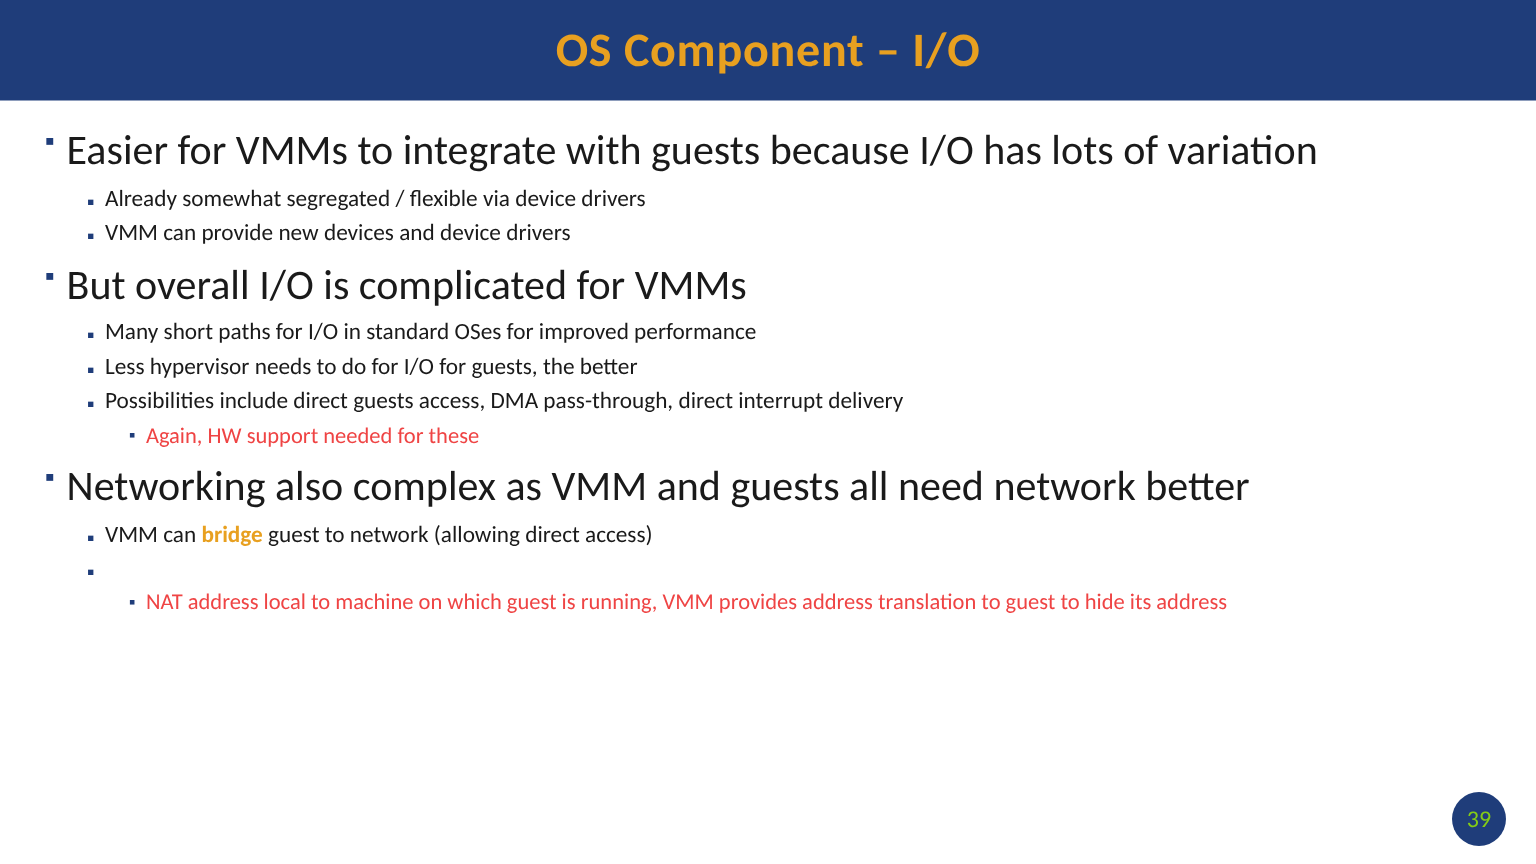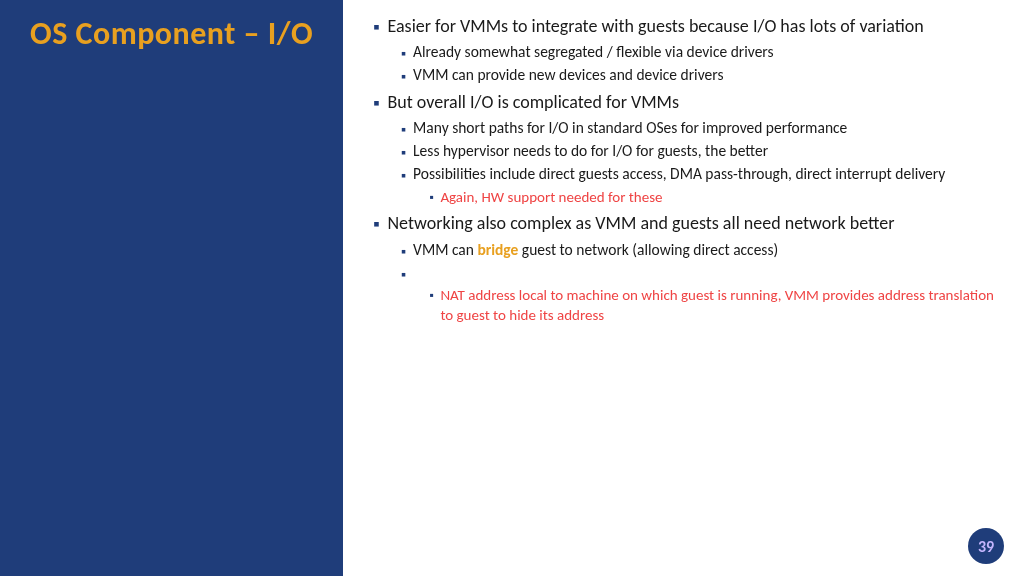--- a/index.html
+++ b/index.html
@@ -8,21 +8,21 @@
       height: 576px;
       background: #ffffff;
       font-family: 'Segoe UI', Calibri, Arial, sans-serif;
       overflow: hidden;
     }
     .slide {
       width: 1024px;
       height: 576px;
       background: #ffffff;
       display: flex;
-      flex-direction: row;
+      flex-direction: column;
     }
     .title-bar {
       background: #1f3d7a;
       padding: 14px 30px;
       text-align: center;
     }
     .title-bar h1 {
       color: #e8a020;
       font-size: 32px;
       font-weight: 600;
@@ -44,21 +44,21 @@
       margin-right: 8px;
       margin-top: 2px;
       flex-shrink: 0;
     }
     .bullet-l1-text {
       font-size: 19px;
       color: #1a1a1a;
       line-height: 1.35;
     }
     .bullet-l1-text.large {
-      font-size: 18px;
+      font-size: 28px;
       color: #1a1a1a;
       font-weight: 400;
     }
     .sub-list {
       margin-left: 28px;
       margin-top: 2px;
       margin-bottom: 4px;
     }
     .bullet-l2 {
       display: flex;
@@ -102,29 +102,29 @@
     }
     .highlight-gold-paren {
       color: #e8a020;
       font-weight: 400;
     }
     .slide-number {
       position: absolute;
       bottom: 12px;
       right: 20px;
       background: #1f3d7a;
-      color: #c4b5fd;
+      color: #84cc16;
       border-radius: 50%;
       width: 36px;
       height: 36px;
       display: flex;
       align-items: center;
       justify-content: center;
       font-size: 16px;
-      font-weight: 700;
+      font-weight: 400;
     }
     .slide-wrapper {
       position: relative;
       width: 1024px;
       height: 576px;
     }
   </style>
 </head>
 <body>
 

